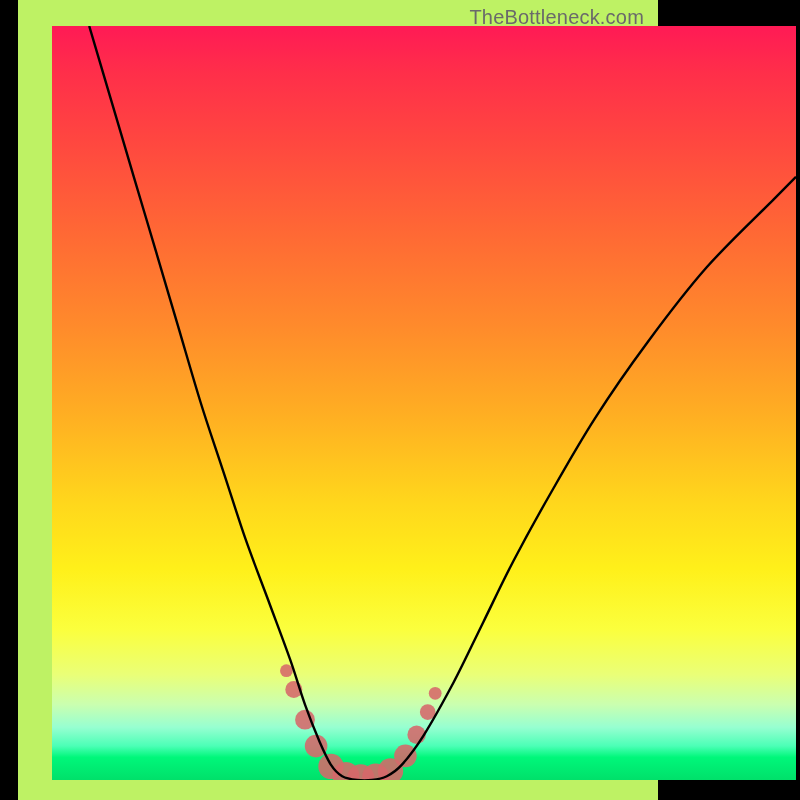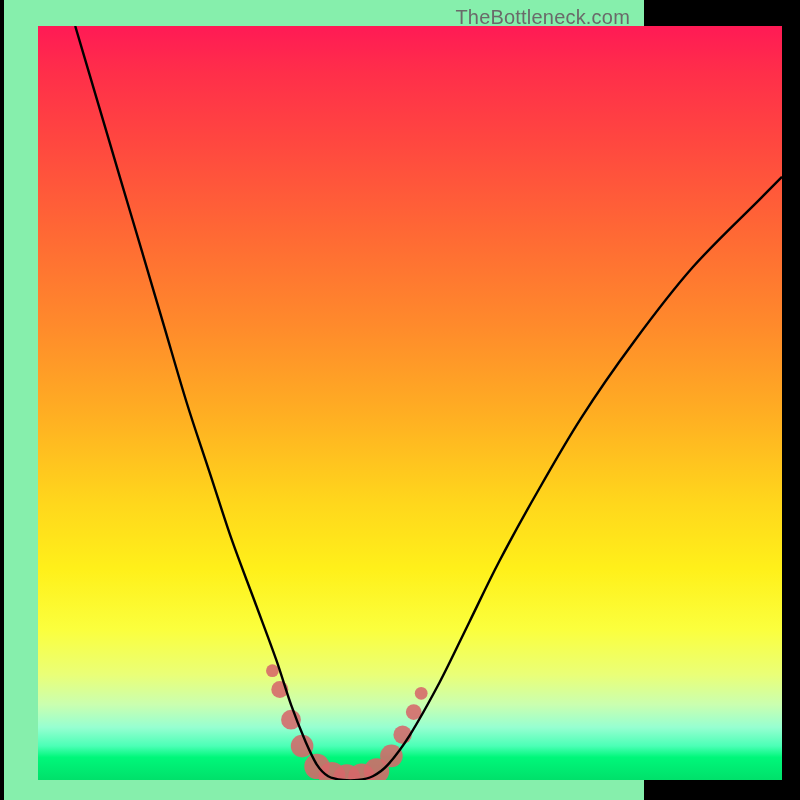--- a/index.html
+++ b/index.html
@@ -6,24 +6,24 @@
     margin: 0;
     padding: 0;
     width: 800px;
     height: 800px;
     background: #000;
     font-family: Arial, Helvetica, sans-serif;
     overflow: hidden;
   }
   .frame {
     position: absolute;
-    left: 4px; top: 0;
+    left: 18px; top: 0;
     width: 640px;
     height: 800px;
-    background: #86efac;
+    background: #bef264;
   }
   .watermark {
     position: absolute;
     top: 6px;
     right: 14px;
     color: #6a6a6a;
     font-size: 20px;
     font-weight: 500;
     letter-spacing: 0.2px;
     z-index: 50;

